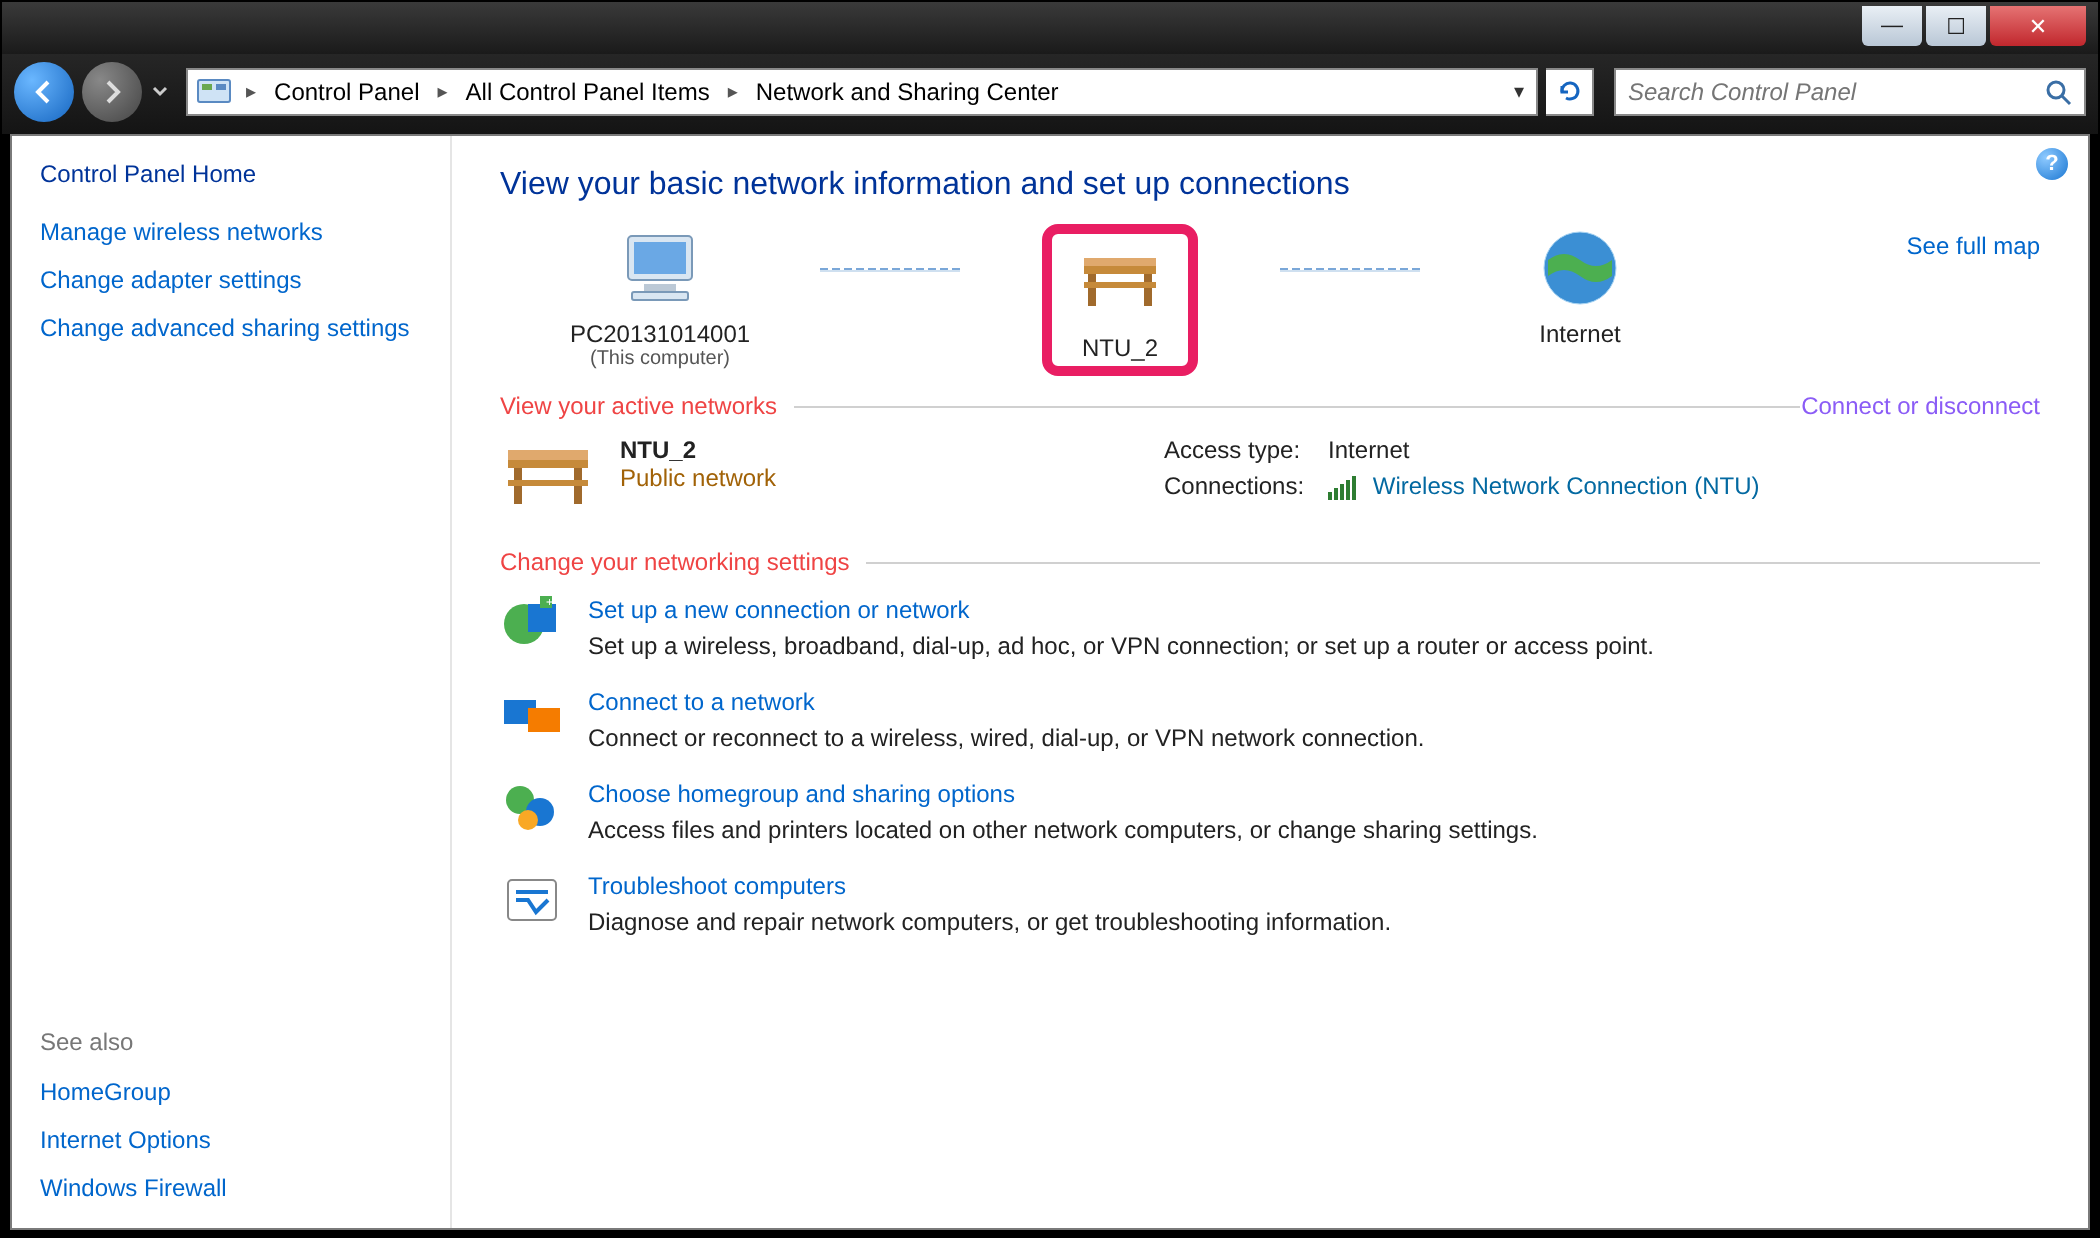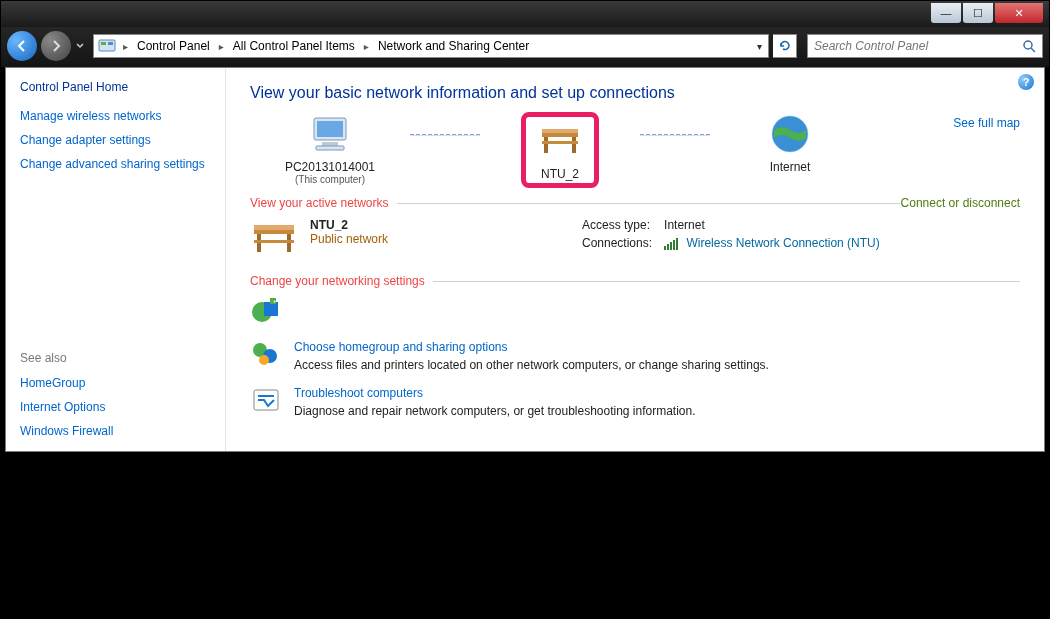--- a/index.html
+++ b/index.html
@@ -18,41 +18,41 @@
   .addrwrap { flex:1; display:flex; align-items:center; background:#fff; height:24px; border:1px solid #888; margin-left:4px;}
   .addrwrap .seg { display:flex; align-items:center; padding:0 6px; font-size:12px; color:#000; cursor:pointer; height:100%;}
   .addrwrap .chev { color:#555; font-size:10px; padding:0 3px;}
   .addrwrap .cpicon { width:18px; height:18px; margin:0 4px; }
   .addrend { margin-left:auto; display:flex; align-items:center; }
   .addrend .dd { font-size:10px; color:#333; padding:0 6px; cursor:pointer;}
   .refreshbtn { width:24px; height:24px; background:#fff; border:1px solid #888; border-left:none; display:flex; align-items:center; justify-content:center; cursor:pointer;}
   .searchbox { width:236px; height:24px; background:#fff; border:1px solid #888; margin-left:6px; display:flex; align-items:center; padding:0 6px; }
   .searchbox input { border:none; outline:none; font-size:12px; color:#777; flex:1; font-style:italic;}
   .searchbox .sicon { color:#3a6ea5; font-size:13px;}
-  .client { display:flex; background:#fff; height:385px; border:1px solid #7a7a7a; margin:0 4px 4px 4px;}
+  .client { display:flex; background:#fff; height:548px; border:1px solid #7a7a7a; margin:0 4px 4px 4px;}
   .sidebar { width:220px; background:#fff; padding:12px 8px 8px 14px; font-size:12px; display:flex; flex-direction:column; border-right:1px solid #e5e5e5;}
   .sidebar .home { color:#003399; font-size:12px; margin-bottom:10px; cursor:pointer;}
   .sidebar a.sblink { color:#0066cc; text-decoration:none; display:block; margin:5px 0; cursor:pointer;}
   .sidebar .spacer { flex:1;}
   .sidebar .seealso { color:#777; font-size:12px; margin-bottom:6px;}
   .main { flex:1; padding:16px 24px 12px 24px; font-size:12px; color:#222; position:relative; overflow:auto;}
   .helpicon { position:absolute; top:6px; right:10px; width:16px; height:16px; border-radius:50%; background:radial-gradient(circle at 30% 30%, #8ecaff, #1976d2); color:#fff; font-size:11px; font-weight:bold; display:flex; align-items:center; justify-content:center; cursor:pointer;}
   h1.page-title { color:#003399; font-size:16px; font-weight:normal; margin-bottom:10px;}
   .maprow { display:flex; align-items:flex-start; gap:0; margin-bottom:8px; position:relative;}
   .mapcol { width:160px; text-align:center; font-size:12px;}
   .mapcol .sub { color:#555; font-size:10px;}
   .mapicon { width:48px; height:44px; margin:0 auto 4px auto; display:flex; align-items:center; justify-content:center;}
   .connector { display:flex; align-items:center; margin-top:22px;}
   .connector .line { width:70px; height:2px; background:repeating-linear-gradient(90deg,#7aa7d8,#7aa7d8 4px,transparent 4px,transparent 6px); border-bottom:1px solid #cfe0f0;}
   .highlight-box { border:5px solid #e91e63; border-radius:8px; padding:2px 10px 2px 10px; display:inline-block;}
   .fullmap { color:#0066cc; font-size:12px; cursor:pointer; margin-left:auto; padding-top:4px;}
   .section-label-row { display:flex; align-items:center; margin:6px 0 8px 0;}
   .section-label { font-size:12px; color:#ef4444; white-space:nowrap; margin-right:8px;}
   .hr { flex:1; height:1px; background:#d0d0d0;}
-  .rightlink { color:#4d7c0f; font-size:12px; cursor:pointer; margin-left:1px; white-space:nowrap;}
+  .rightlink { color:#8b5cf6; font-size:12px; cursor:pointer; margin-left:1px; white-space:nowrap;}
   .active-net { display:flex; gap:12px; margin-bottom:16px;}
   .anet-left { display:flex; gap:12px; width:320px;}
   .bench-icon { width:48px; height:40px;}
   .anet-right { display:flex; gap:12px; font-size:12px;}
   .anet-right .lbl { color:#222;}
   .anet-right .val { color:#222;}
   .anet-right a { color:#0369a1; cursor:pointer;}
   .signal { display:inline-block; margin-right:4px;}
   .signal span { display:inline-block; width:2px; background:#2e7d32; margin-right:1px; vertical-align:bottom;}
   .tasks .task { display:flex; gap:12px; margin:10px 0 14px 0;}
@@ -235,20 +235,34 @@
       </div>
 
       <div class="tasks">
         <div class="task">
           <svg class="ticon" viewBox="0 0 32 28">
             <circle cx="12" cy="14" r="10" fill="#4caf50"></circle>
               <rect x="14" y="4" width="14" height="14" fill="#1976d2"></rect>
               <rect x="20" y="0" width="6" height="6" fill="#4caf50"></rect>
               <text x="23" y="5" font-size="6" fill="#fff">+</text>
           </svg>
+          <div>
+            <a class="tlink">Set up a new connection or network</a>
+            <div class="tdesc">Set up a wireless, broadband, dial-up, ad hoc, or VPN connection; or set up a router or access point.</div>
+          </div>
+        </div>
+        <div class="task">
+          <svg class="ticon" viewBox="0 0 32 28">
+            <rect x="2" y="6" width="16" height="12" fill="#1976d2"></rect>
+              <rect x="14" y="10" width="16" height="12" fill="#f57c00"></rect>
+          </svg>
+          <div>
+            <a class="tlink">Connect to a network</a>
+            <div class="tdesc">Connect or reconnect to a wireless, wired, dial-up, or VPN network connection.</div>
+          </div>
         </div>
         <div class="task">
           <svg class="ticon" viewBox="0 0 32 28">
             <circle cx="10" cy="10" r="7" fill="#4caf50"></circle>
               <circle cx="20" cy="16" r="7" fill="#1976d2"></circle>
               <circle cx="14" cy="20" r="5" fill="#f9a825"></circle>
           </svg>
           <div>
             <a class="tlink">Choose homegroup and sharing options</a>
             <div class="tdesc">Access files and printers located on other network computers, or change sharing settings.</div>

